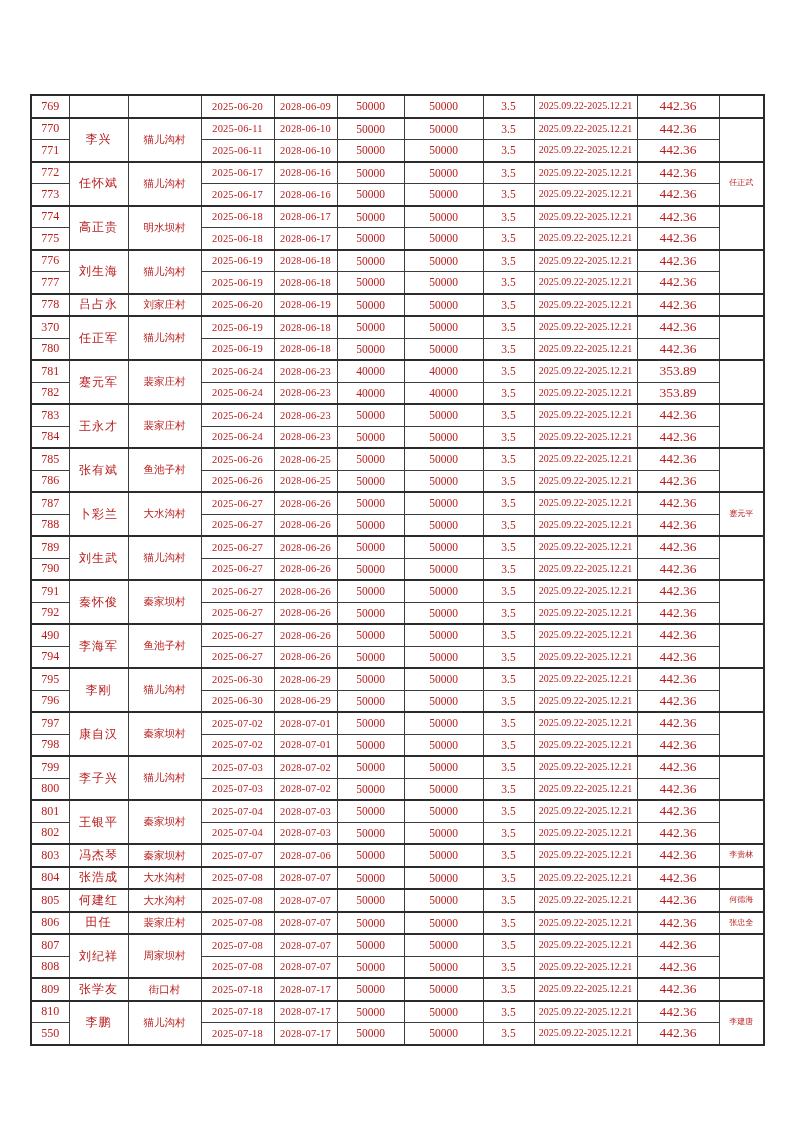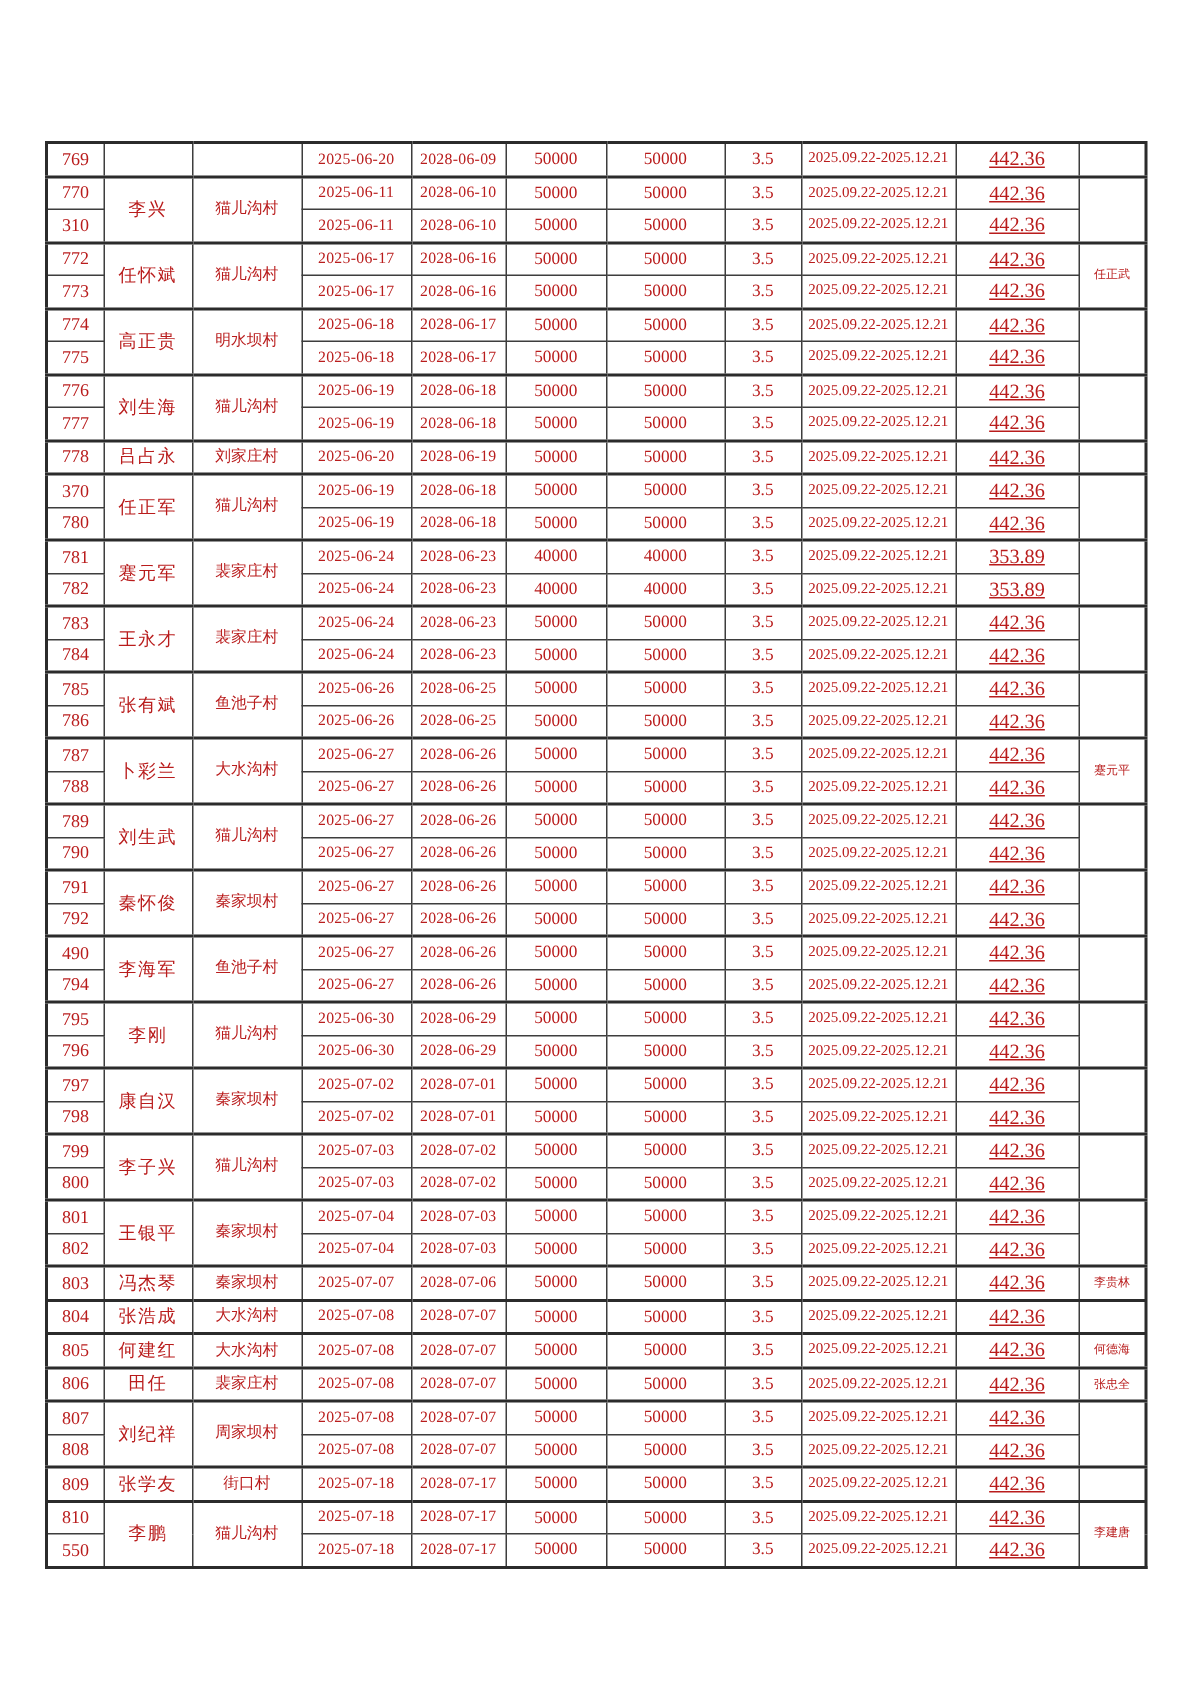--- a/index.html
+++ b/index.html
@@ -38,21 +38,21 @@
   tr.group-start td {
     border-top: 2px solid #2b2b2b;
   }
   td.c-no      { font-size: 12px; }
   td.c-name    { font-size: 12px; letter-spacing: 1px; }
   td.c-village { font-size: 10.5px; margin-left: 40px; }
   td.c-date    { font-size: 10.5px; letter-spacing: 0.2px; }
   td.c-amt     { font-size: 11.5px; }
   td.c-rate    { font-size: 11.5px; }
   td.c-period  { font-size: 10px; }
-  td.c-value   { font-size: 13.5px; text-decoration: underline; }
+  td.c-value   { font-size: 13.5px; }
   td.c-note    { font-size: 8px; }
 </style>
 </head>
 <body>
 
 <div class="page">
   <table class="loan-table">
     <colgroup>
       <col style="width:38px">
       <col style="width:59px">
@@ -87,21 +87,21 @@
           <td class="c-date">2025-06-11</td>
           <td class="c-date">2028-06-10</td>
           <td class="c-amt">50000</td>
           <td class="c-amt">50000</td>
           <td class="c-rate">3.5</td>
           <td class="c-period">2025.09.22-2025.12.21</td>
           <td class="c-value">442.36</td>
           <td class="c-note" rowspan="2"></td>
         </tr>
         <tr>
-          <td class="c-no">310</td>
+          <td class="c-no">771</td>
           <td class="c-date">2025-06-11</td>
           <td class="c-date">2028-06-10</td>
           <td class="c-amt">50000</td>
           <td class="c-amt">50000</td>
           <td class="c-rate">3.5</td>
           <td class="c-period">2025.09.22-2025.12.21</td>
           <td class="c-value">442.36</td>
         </tr>
         <tr class="group-start">
           <td class="c-no">772</td>

